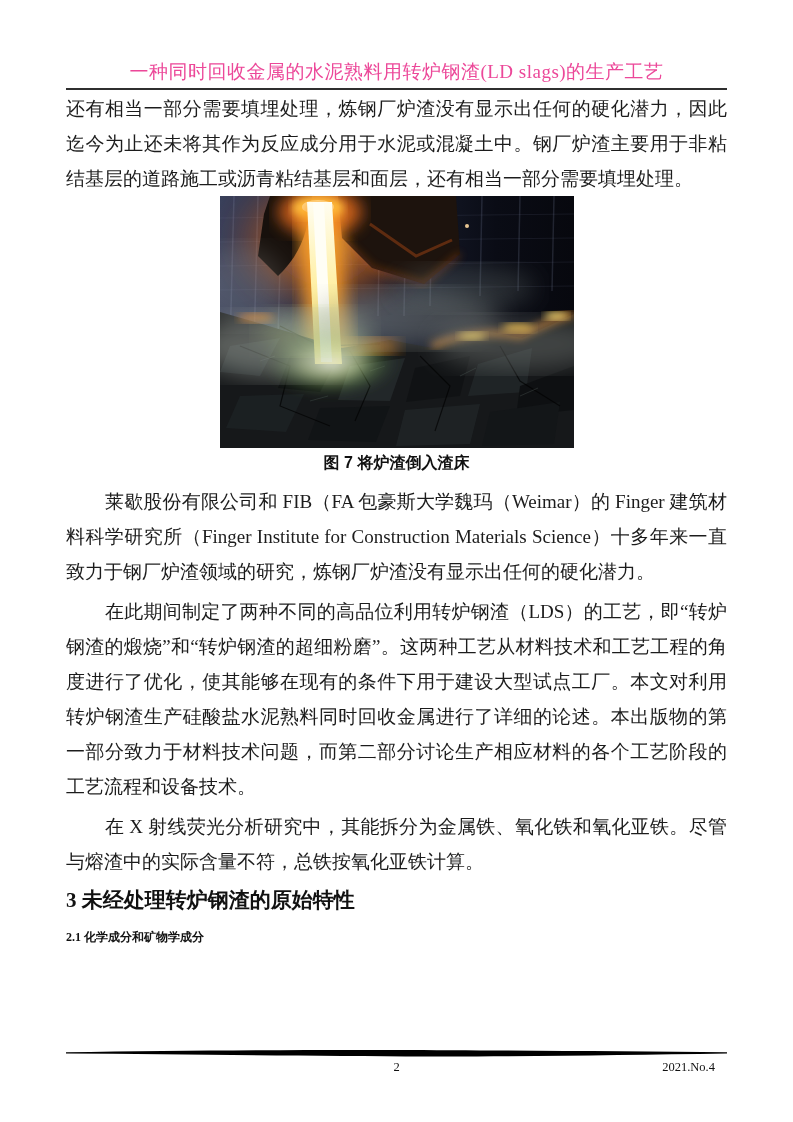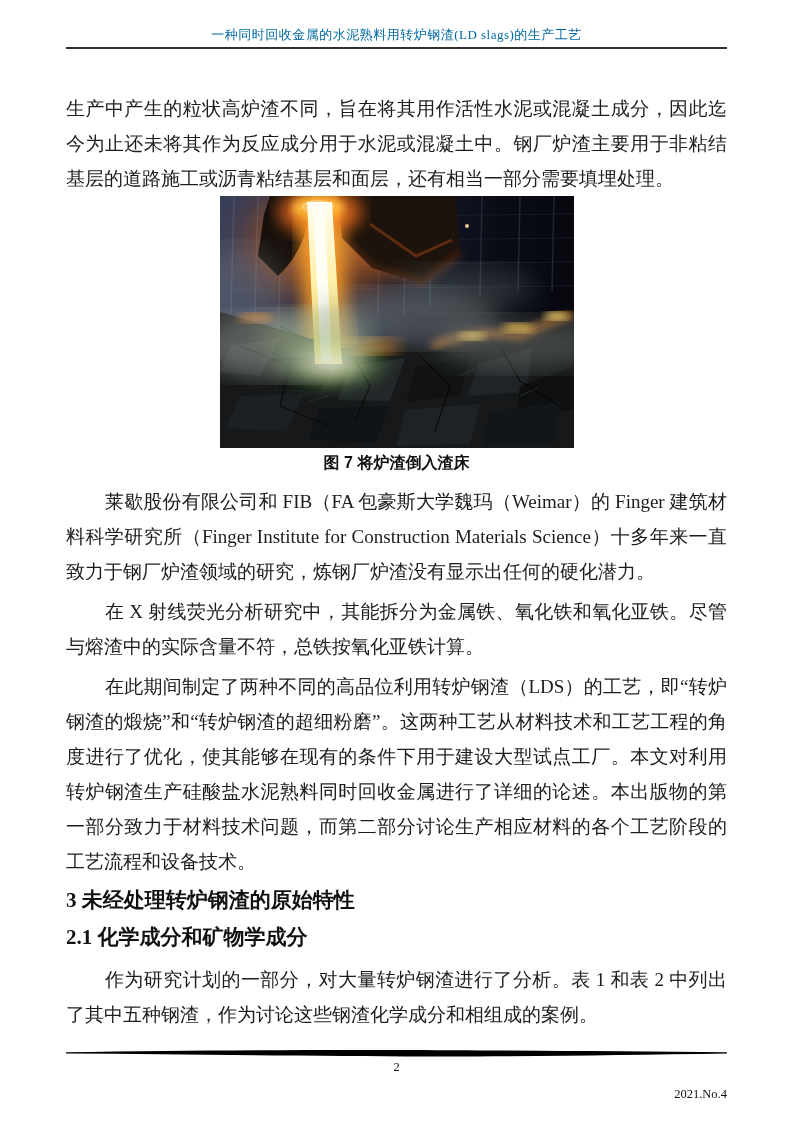--- a/index.html
+++ b/index.html
@@ -13,23 +13,23 @@
     color: #1c1c1c;
     overflow: hidden;
   }
   
   .header {
     position: absolute;
     top: 0; left: 66px; right: 66px;
     text-align: center;
   }
   .header-title {
-    padding-top: 26px;
-    font-size: 13px;
-    color: #0369a1;
+    padding-top: 59px;
+    font-size: 19px;
+    color: #ec4899;
     letter-spacing: 0.5px;
   }
   .header-rule {
     margin-top: 3px;
     height: 2px;
     background: #2f2f2f;
   }
   
   .content {
     position: absolute;
@@ -64,21 +64,21 @@
   h2.sec {
     margin: 8px 0 0 0;
     font-size: 21px;
     line-height: 27px;
     font-weight: bold;
     color: #111;
     font-family: "Liberation Serif", "DejaVu Serif", serif;
   }
   h3.subsec {
     margin: 12px 0 0 0;
-    font-size: 21px;
+    font-size: 12px;
     line-height: 23px;
     font-weight: bold;
     color: #111;
   }
   p.last { margin-top: 13px; }
   
   .footer {
     position: absolute;
     left: 66px; right: 66px; top: 1049px;
   }
@@ -89,36 +89,36 @@
     color: #111;
     height: 18px;
     margin-top: 2px;
     font-family: "Liberation Serif", "DejaVu Serif", serif;
   }
   .footer-page {
     position: absolute; left: 0; right: 0;
     text-align: center;
   }
   .footer-issue {
-    position: absolute; right: 0; margin-top: 27px;
+    position: absolute; right: 12px;
   }
 </style>
 </head>
 <body>
 
 <div class="page">
 
   <div class="header">
     <div class="header-title">一种同时回收金属的水泥熟料用转炉钢渣(LD slags)的生产工艺</div>
     <div class="header-rule"></div>
   </div>
 
   <div class="content">
 
-    <p class="body">生产中产生的粒状高炉渣不同，旨在将其用作活性水泥或混凝土成分，因此迄今为止还未将其作为反应成分用于水泥或混凝土中。钢厂炉渣主要用于非粘结基层的道路施工或沥青粘结基层和面层，还有相当一部分需要填埋处理。</p>
+    <p class="body">还有相当一部分需要填埋处理，炼钢厂炉渣没有显示出任何的硬化潜力，因此迄今为止还未将其作为反应成分用于水泥或混凝土中。钢厂炉渣主要用于非粘结基层的道路施工或沥青粘结基层和面层，还有相当一部分需要填埋处理。</p>
 
     <figure class="fig">
       <div class="photo">
 
         <svg viewBox="0 0 354 252" preserveAspectRatio="none">
           <defs>
             <linearGradient id="bgGrad" x1="0" y1="0" x2="1" y2="0">
               <stop offset="0" stop-color="#39405a"></stop>
               <stop offset="0.35" stop-color="#272d41"></stop>
               <stop offset="0.58" stop-color="#141827"></stop>
@@ -230,27 +230,26 @@
           <ellipse cx="185" cy="122" rx="95" ry="28" fill="rgba(152,160,152,0.38)" filter="url(#b12)"></ellipse>
           <ellipse cx="300" cy="148" rx="85" ry="26" fill="rgba(142,150,144,0.35)" filter="url(#b12)"></ellipse>
           <ellipse cx="245" cy="92" rx="70" ry="22" fill="rgba(120,128,125,0.28)" filter="url(#b12)"></ellipse>
           <ellipse cx="20" cy="90" rx="45" ry="40" fill="rgba(160,165,160,0.22)" filter="url(#b12)"></ellipse>
         </svg>
       </div>
       <figcaption class="caption">图 7 将炉渣倒入渣床</figcaption>
     </figure>
 
     <p class="body indent">莱歇股份有限公司和 FIB（FA 包豪斯大学魏玛（Weimar）的 Finger 建筑材料科学研究所（Finger Institute for Construction Materials Science）十多年来一直致力于钢厂炉渣领域的研究，炼钢厂炉渣没有显示出任何的硬化潜力。</p>
+    <p class="body indent gap">在此期间制定了两种不同的高品位利用转炉钢渣（LDS）的工艺，即“转炉钢渣的煅烧”和“转炉钢渣的超细粉磨”。这两种工艺从材料技术和工艺工程的角度进行了优化，使其能够在现有的条件下用于建设大型试点工厂。本文对利用转炉钢渣生产硅酸盐水泥熟料同时回收金属进行了详细的论述。本出版物的第一部分致力于材料技术问题，而第二部分讨论生产相应材料的各个工艺阶段的工艺流程和设备技术。</p>
     <p class="body indent gap">在 X 射线荧光分析研究中，其能拆分为金属铁、氧化铁和氧化亚铁。尽管与熔渣中的实际含量不符，总铁按氧化亚铁计算。</p>
-    <p class="body indent gap">在此期间制定了两种不同的高品位利用转炉钢渣（LDS）的工艺，即“转炉钢渣的煅烧”和“转炉钢渣的超细粉磨”。这两种工艺从材料技术和工艺工程的角度进行了优化，使其能够在现有的条件下用于建设大型试点工厂。本文对利用转炉钢渣生产硅酸盐水泥熟料同时回收金属进行了详细的论述。本出版物的第一部分致力于材料技术问题，而第二部分讨论生产相应材料的各个工艺阶段的工艺流程和设备技术。</p>
 
     <h2 class="sec">3 未经处理转炉钢渣的原始特性</h2>
     <h3 class="subsec">2.1 化学成分和矿物学成分</h3>
 
-    <p class="body indent last">作为研究计划的一部分，对大量转炉钢渣进行了分析。表 1 和表 2 中列出了其中五种钢渣，作为讨论这些钢渣化学成分和相组成的案例。</p>
 
   </div>
 
   <div class="footer">
     <svg class="footer-rule" viewBox="0 0 661 9" preserveAspectRatio="none">
       <path d="M0,3.2 C120,1.6 240,0.6 330,1.0 C430,1.4 560,2.4 661,3.2 L661,4.4 C560,5.8 470,7.6 360,7.4 C250,7.2 120,5.2 0,4.6 Z" fill="#000000"></path>
     </svg>
     <div class="footer-row">
       <span class="footer-page">2</span>
       <span class="footer-issue">2021.No.4</span>

